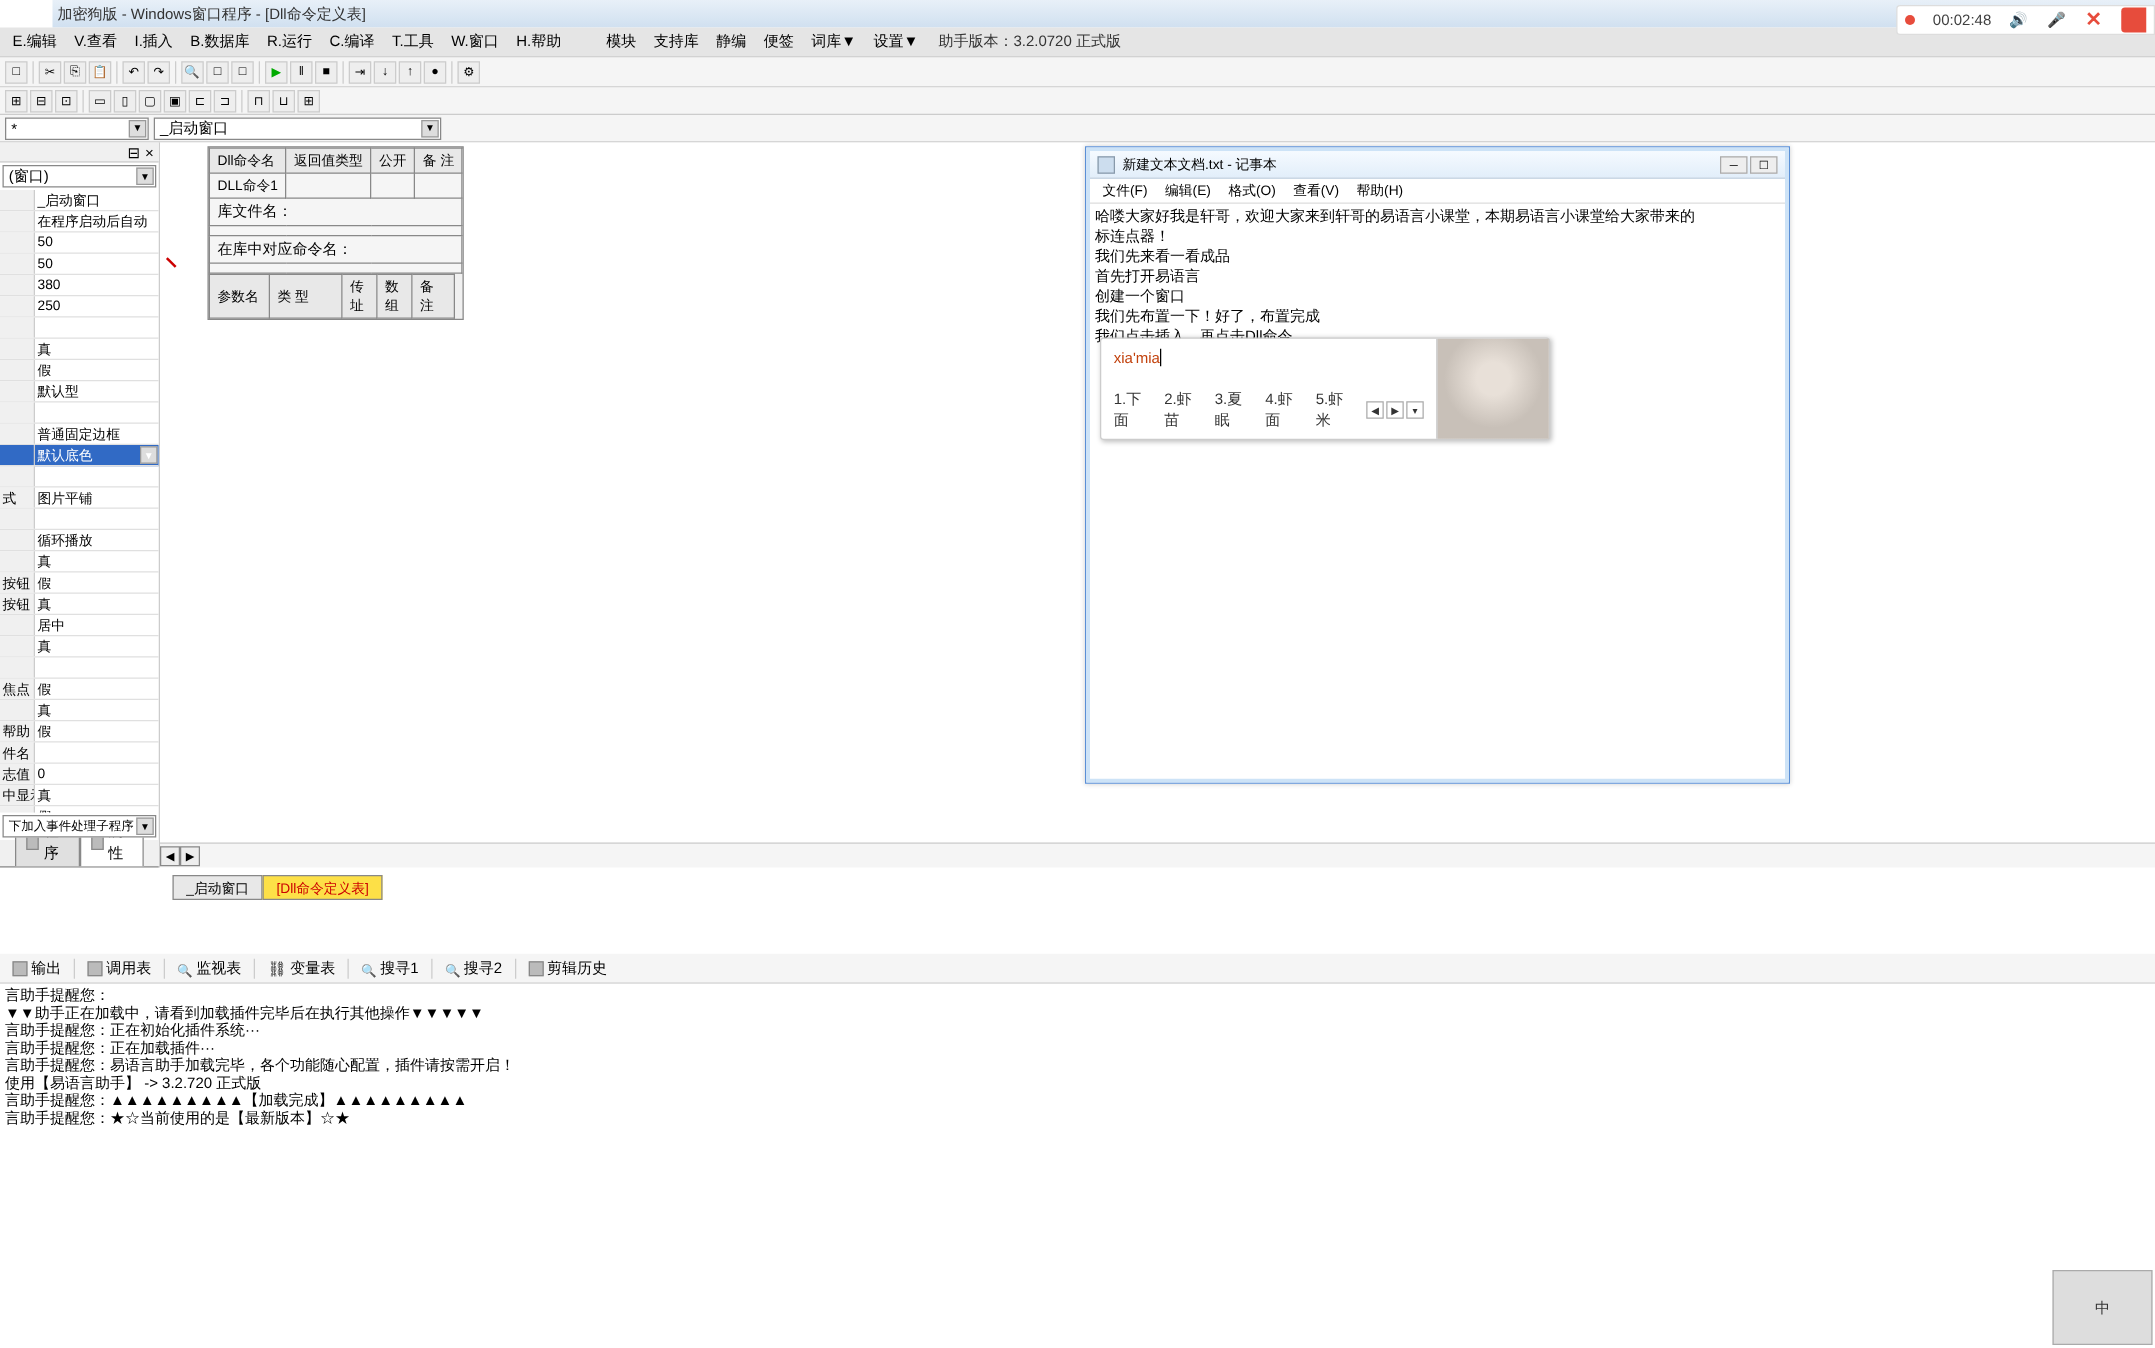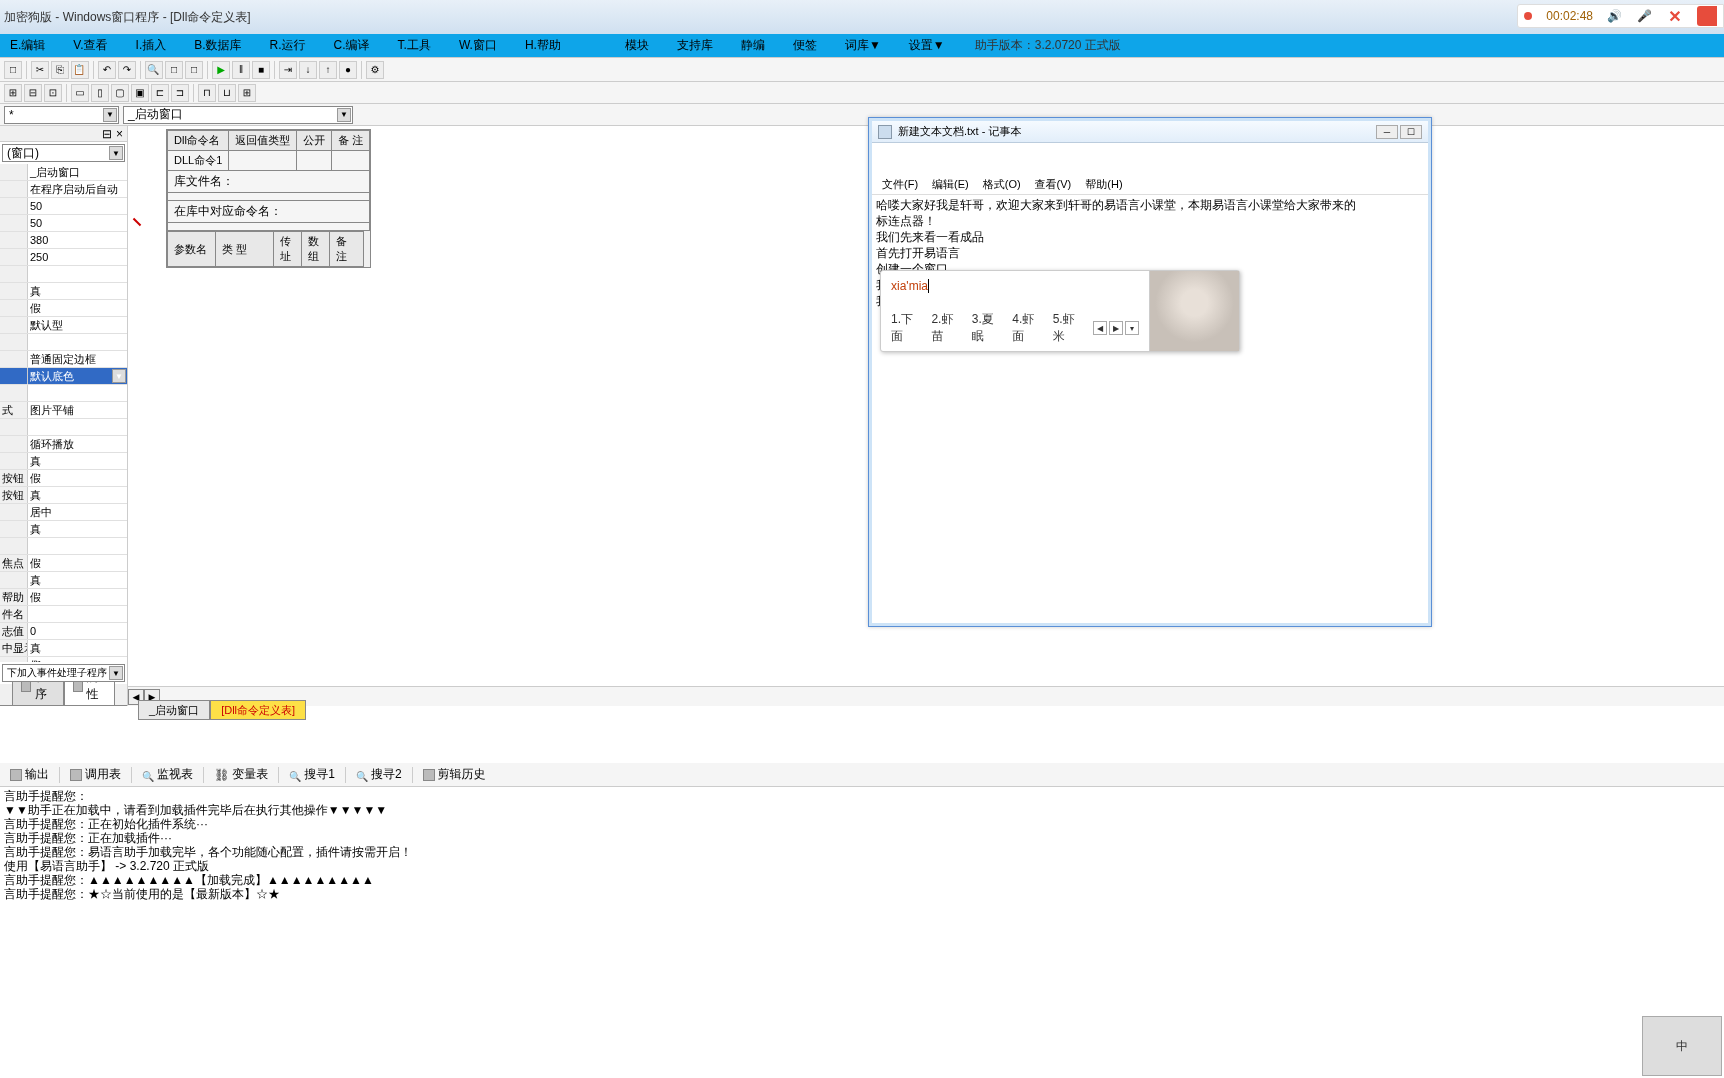--- a/index.html
+++ b/index.html
@@ -1,27 +1,27 @@
 <!DOCTYPE html>
 <html><head>
 <meta charset="utf-8">
 <style>
 * { margin: 0; padding: 0; box-sizing: border-box; font-family: "Microsoft YaHei", SimSun, sans-serif; font-size: 12px; }
 body { background: #fff; width: 1724px; height: 1078px; overflow: hidden; position: relative; }
 
-.title-bar { height: 34px; background: linear-gradient(#e8f0f8, #d0e0f0); color: #333; padding-left: 4px; display: flex; align-items: center; font-size: 11px; }
+.title-bar { height: 22px; background: linear-gradient(#e8f0f8, #d0e0f0); color: #333; padding-left: 4px; display: flex; align-items: center; font-size: 11px; margin-left: 42px; }
 
 .recorder-bar { position: absolute; top: 4px; right: 0; height: 24px; display: flex; align-items: center; gap: 14px; background: #fff; padding: 0 6px; border: 1px solid #ddd; border-radius: 3px 0 0 3px; }
 .rec-dot { width: 8px; height: 8px; background: #e74c3c; border-radius: 50%; }
-.rec-time { font-size: 12px; color: #a16207; }
+.rec-time { font-size: 12px; color: #404040; }
 .rec-icon { width: 16px; height: 16px; display: flex; align-items: center; justify-content: center; color: #666; cursor: pointer; }
 .rec-close { color: #e74c3c; font-weight: bold; font-size: 16px; }
 .rec-right { width: 20px; height: 20px; background: #e74c3c; border-radius: 3px 0 0 3px; }
 
-.menu-bar { height: 24px; background: #0ea5e9; display: flex; align-items: center; padding: 0 4px; gap: 16px; border-bottom: 1px solid #ccc; }
+.menu-bar { height: 24px; background: #e5e5e5; display: flex; align-items: center; padding: 0 4px; gap: 2px; border-bottom: 1px solid #ccc; }
 .menu-item { padding: 2px 6px; cursor: pointer; }
 .menu-spacer { width: 20px; }
 .menu-version { margin-left: 8px; color: #333; }
 
 .toolbar { height: 24px; background: #f5f5f5; display: flex; align-items: center; padding: 0 4px; gap: 2px; border-bottom: 1px solid #ccc; }
 .toolbar-sep { width: 1px; height: 18px; background: #ccc; margin: 0 2px; }
 .tbtn { width: 18px; height: 18px; background: #eee; border: 1px solid #ccc; cursor: pointer; display: flex; align-items: center; justify-content: center; font-size: 10px; }
 .tbtn.play { color: #0a0; }
 
 .toolbar2 { height: 22px; background: #f5f5f5; display: flex; align-items: center; padding: 0 4px; gap: 2px; border-bottom: 1px solid #ccc; }
@@ -81,21 +81,21 @@
 .output-line { white-space: nowrap; }
 
 
 .notepad { position: absolute; top: 117px; left: 868px; width: 564px; height: 510px; border: 1px solid #5a8fd6; background: #fff; box-shadow: 0 0 4px rgba(0,0,0,0.2); }
 .np-frame { border: 3px solid #cde3f7; height: 100%; display: flex; flex-direction: column; }
 .np-title { height: 22px; background: linear-gradient(#f5faff, #e2eefa); display: flex; align-items: center; padding: 0 6px; gap: 6px; border-bottom: 1px solid #bcd; }
 .np-icon { width: 14px; height: 14px; background: #cde; border: 1px solid #89a; }
 .np-title-text { flex: 1; font-size: 11px; }
 .np-btns { display: flex; gap: 2px; }
 .np-btn { width: 22px; height: 14px; border: 1px solid #aaa; background: #eee; font-size: 9px; display: flex; align-items: center; justify-content: center; cursor: pointer; }
-.np-menu { height: 20px; display: flex; align-items: center; padding: 0 4px; gap: 2px; border-bottom: 1px solid #ddd; margin-top: 32px; }
+.np-menu { height: 20px; display: flex; align-items: center; padding: 0 4px; gap: 2px; border-bottom: 1px solid #ddd; }
 .np-menu-item { padding: 2px 6px; cursor: pointer; font-size: 11px; }
 .np-content { flex: 1; padding: 2px 4px; font-size: 12px; line-height: 16px; overflow: hidden; }
 .np-line { white-space: nowrap; }
 
 
 .ime { position: absolute; top: 270px; left: 880px; width: 360px; height: 82px; background: #fff; border: 1px solid #ccc; box-shadow: 1px 1px 4px rgba(0,0,0,0.25); border-radius: 3px; display: flex; }
 .ime-left { flex: 1; padding: 6px 10px; display: flex; flex-direction: column; justify-content: space-between; }
 .ime-input { font-size: 14px; color: #c2410c; }
 .ime-cursor { border-right: 1px solid #000; animation: blink 1s infinite; }
 .ime-cands { font-size: 13px; color: #333; display: flex; gap: 8px; align-items: center; }

